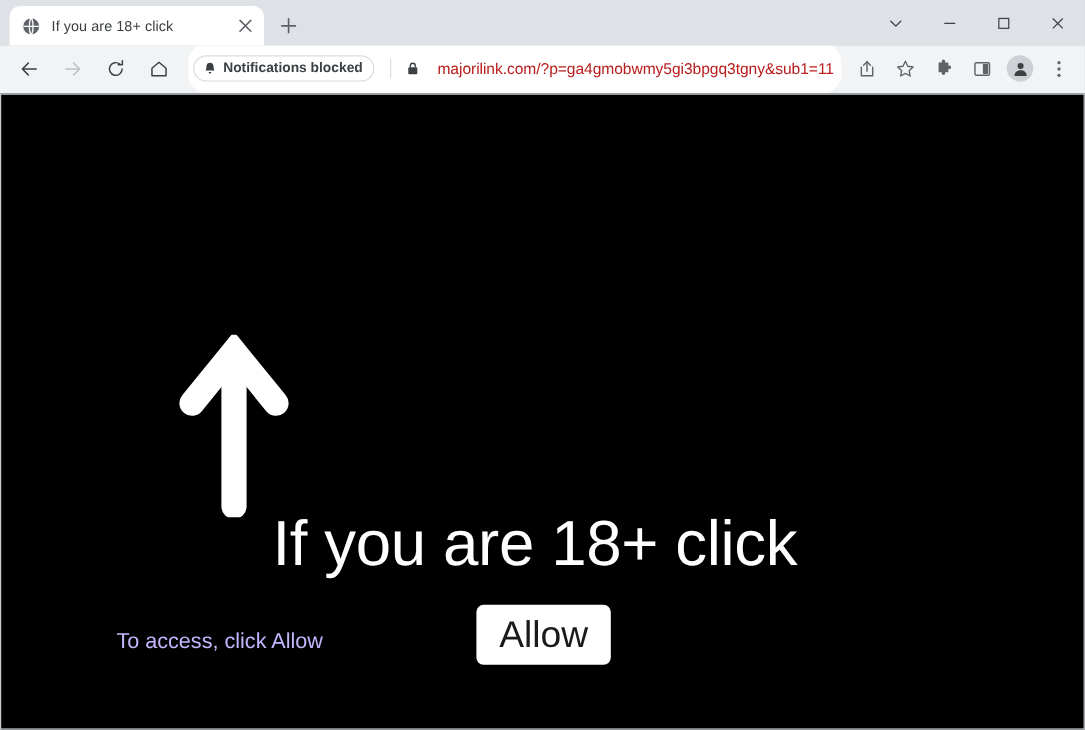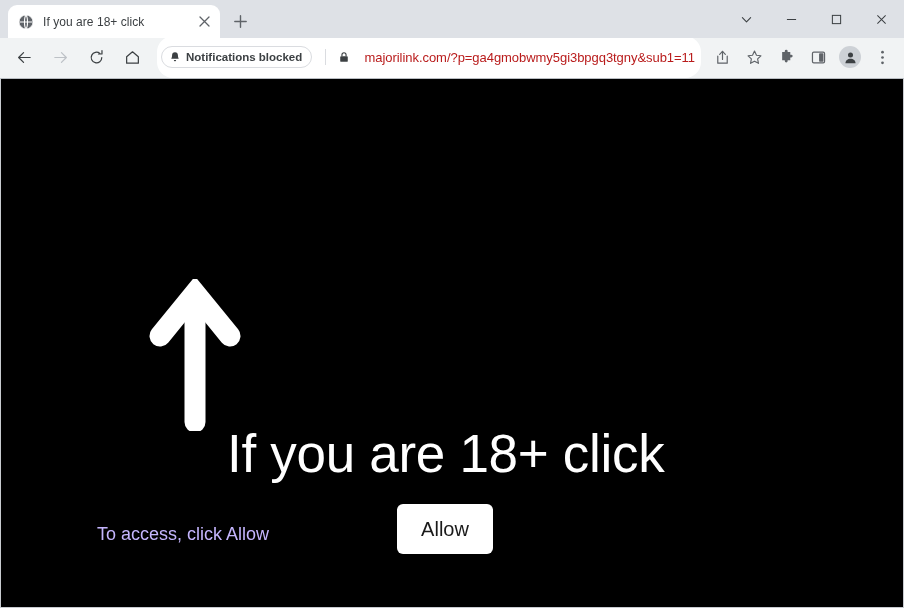--- a/index.html
+++ b/index.html
@@ -244,27 +244,27 @@
     line-height: 1.1;
     color: #c4b5fd;
     white-space: nowrap;
     margin-top: 45px;
   }
 
   .allow-btn {
     position: absolute;
     left: 396px;
     top: 425px;
-    width: 96px;
+    width: 112px;
     height: 50px;
     background: #ffffff;
     border: none;
     border-radius: 6px;
     font-family: "Liberation Sans", sans-serif;
-    font-size: 20px;
+    font-size: 31px;
     color: #1a1a1a;
     display: flex;
     align-items: center;
     justify-content: center;
     padding: 0;
     cursor: pointer;
   }
 </style>
 </head>
 <body>

